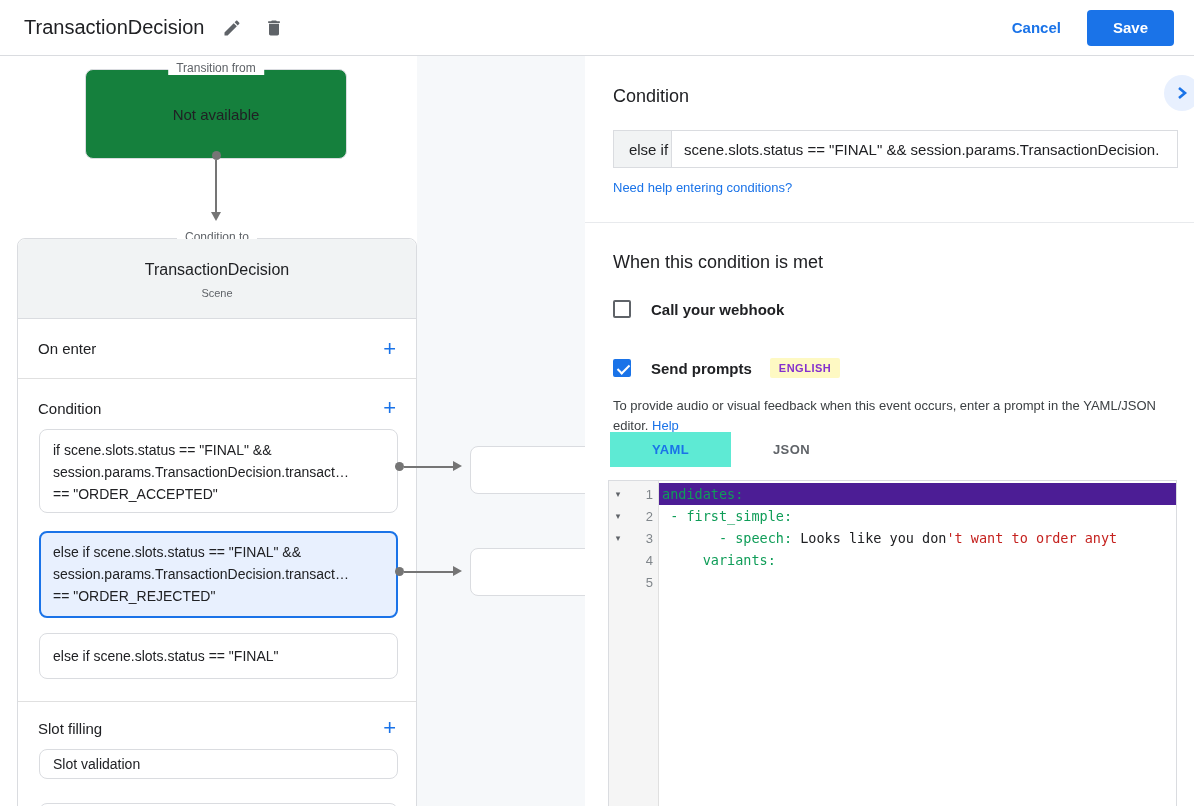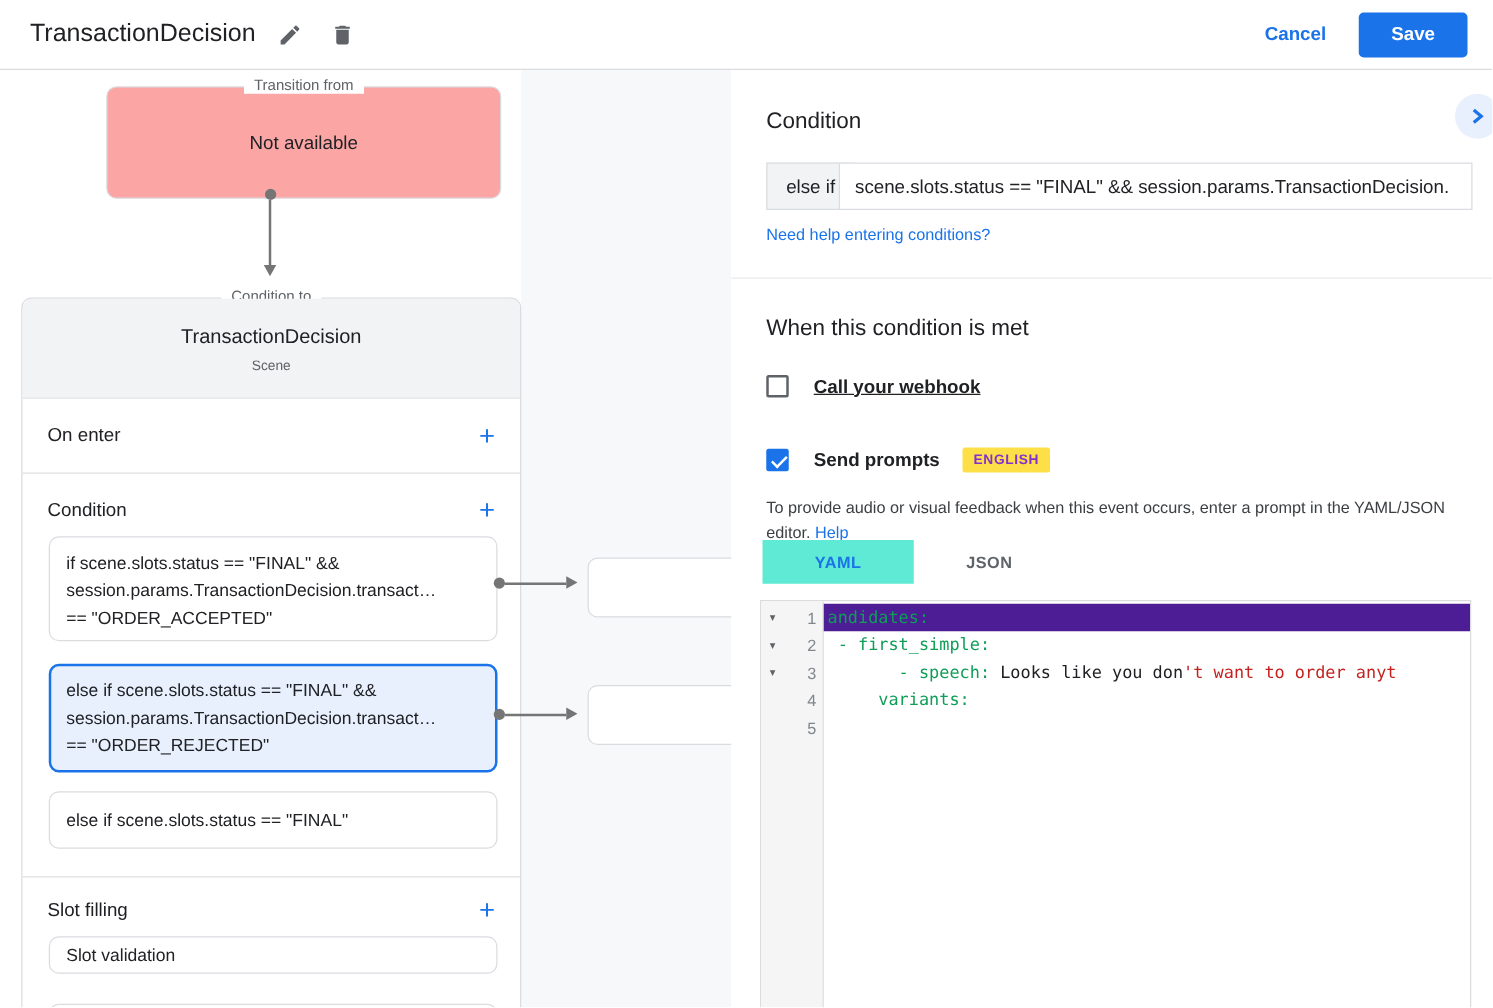--- a/index.html
+++ b/index.html
@@ -17,21 +17,21 @@
   .header-actions { margin-left:auto; margin-right:20px; display:flex; align-items:center; gap:26px; }
   .btn-text { background:none; border:none; color:#1a73e8; font-size:15px; font-weight:bold;
               font-family:"Liberation Sans", sans-serif; cursor:pointer; }
   .btn-primary { background:#1a73e8; color:#fff; border:none; border-radius:4px; height:36px;
                  padding:0 26px; font-size:15px; font-weight:bold; font-family:Liberation Sans, sans-serif; cursor:pointer; }
 
   
   .canvas { position:absolute; top:56px; left:0; width:585px; bottom:0; background:#fff; }
   .canvas-gray { position:absolute; top:56px; left:417px; width:168px; bottom:0; background:#f6f8fa; }
 
-  .tfrom-box { position:absolute; left:85px; top:69px; width:316px; height:90px; background:#fca5a5;
+  .tfrom-box { position:absolute; left:85px; top:69px; width:262px; height:90px; background:#15803d;
                border:1px solid #dadce0; border-radius:8px; }
   .legend { position:absolute; top:-9px; left:50%; transform:translateX(-50%); background:#fff;
             padding:0 8px; font-size:12px; color:#5f6368; white-space:nowrap; }
   .tfrom-value { position:absolute; top:36px; width:100%; text-align:center; font-size:15px; color:#202124; }
 
   .dot { position:absolute; width:9px; height:9px; border-radius:50%; background:#757575; z-index:2; }
   .vline { position:absolute; width:2px; background:#757575; }
   .hline { position:absolute; height:2px; background:#757575; }
   .arrow-down { position:absolute; width:0; height:0; border-left:5px solid transparent;
                 border-right:5px solid transparent; border-top:9px solid #757575; }
@@ -79,21 +79,21 @@
   .help-link { position:absolute; left:28px; top:124px; }
   .panel-divider { position:absolute; left:0; right:0; top:166px; height:1px; background:#e8eaed; }
 
   .check-row { position:absolute; left:28px; display:flex; align-items:center; }
   .checkbox { width:18px; height:18px; border:2px solid #5f6368; border-radius:2px; background:#fff;
               cursor:pointer; flex:none; }
   .checkbox.checked { background:#1a73e8; border-color:#1a73e8; position:relative; }
   .checkbox.checked::after { content:""; position:absolute; left:5px; top:1px; width:5px; height:10px;
               border:solid #fff; border-width:0 2px 2px 0; transform:rotate(45deg); }
   .check-label { margin-left:20px; font-size:15px; font-weight:bold; color:#202124; }
-  .lang-badge { margin-left:18px; background:#fde047; color:#8430ce; font-size:11px; font-weight:bold;
+  .lang-badge { margin-left:18px; background:#fef9c3; color:#8430ce; font-size:11px; font-weight:bold;
                 letter-spacing:0.5px; padding:4px 9px; border-radius:2px; }
 
   .hint { position:absolute; left:28px; top:340px; width:566px; font-size:13px; line-height:20px; color:#3c4043; }
 
   .tabs { position:absolute; left:25px; top:376px; height:35px; display:flex; }
   .tab { width:121px; height:35px; display:flex; align-items:center; justify-content:center; font-size:13px;
          font-weight:bold; letter-spacing:0.4px; color:#5f6368; cursor:pointer; background:transparent; border:none;
          font-family:"Liberation Sans", sans-serif; }
   .tab.active { background:#5eead4; color:#1a73e8; }
 
@@ -197,21 +197,21 @@
 
     <div class="cond-row-label">else if</div>
     <input class="cond-row-input" readonly="" value="scene.slots.status == &quot;FINAL&quot; &amp;&amp; session.params.TransactionDecision." style="">
 
     <a class="link help-link">Need help entering conditions?</a>
 
     <div class="panel-divider"></div>
 
     <div class="panel-title" style="top:196px;">When this condition is met</div>
 
-    <div class="check-row" style="top:244px;text-decoration:underline;">
+    <div class="check-row" style="top:244px;">
       <div class="checkbox"></div>
       <span class="check-label">Call your webhook</span>
     </div>
 
     <div class="check-row" style="top:302px;">
       <div class="checkbox checked"></div>
       <span class="check-label">Send prompts</span>
       <span class="lang-badge">ENGLISH</span>
     </div>
 

